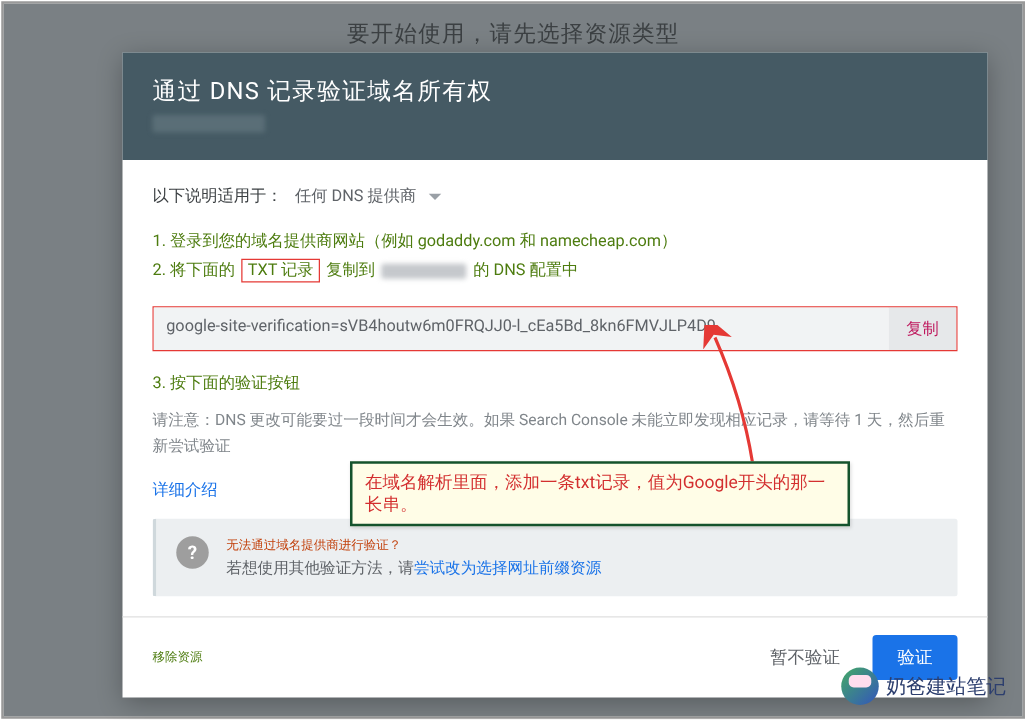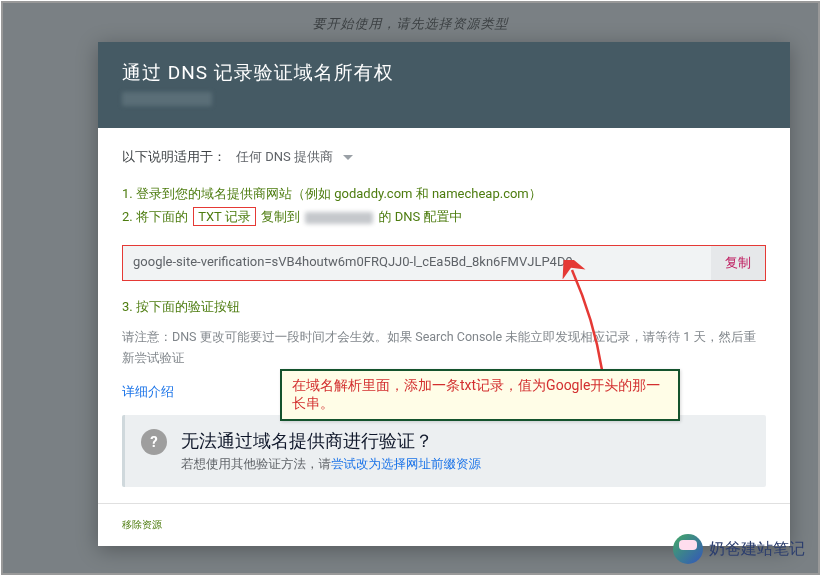--- a/index.html
+++ b/index.html
@@ -20,23 +20,22 @@
       position: absolute;
       top: 3px; left: 3px; right: 3px; bottom: 3px;
       background: #7a8084;
     }
     .backdrop-text {
       position: absolute;
       top: 12px;
       left: 0; right: 0;
       text-align: center;
       color: #3c4043;
-      font-size: 13px;
+      font-size: 18px;
       letter-spacing: 1px;
-      font-style: italic;
     }
     .dialog {
       position: absolute;
       top: 42px;
       left: 98px;
       width: 692px;
       background: #fff;
       box-shadow: 0 4px 20px rgba(0,0,0,0.3);
     }
     .dialog-header {
@@ -151,21 +150,21 @@
       border-radius: 50%;
       background: #9e9e9e;
       color: #fff;
       display: flex;
       align-items: center;
       justify-content: center;
       font-size: 15px;
       font-weight: bold;
       flex-shrink: 0;
     }
-    .warn-title { font-weight: 500; font-size: 18px; color: #0f172a; }
+    .warn-title { font-weight: 500; font-size: 10px; color: #c2410c; }
     .warn-sub { font-size: 12.5px; color: #5f6368; margin-top: 3px; }
     .warn-link { color: #1a73e8; }
     .dialog-footer {
       border-top: 1px solid #e0e0e0;
       padding: 14px 24px;
       display: flex;
       justify-content: space-between;
       align-items: center;
     }
     .remove-link {
@@ -287,20 +286,24 @@
         <div class="warn-title">无法通过域名提供商进行验证？</div>
         <div class="warn-sub">
           <span>若想使用其他验证方法，请</span><a class="warn-link">尝试改为选择网址前缀资源</a>
         </div>
       </div>
     </div>
   </div>
 
   <div class="dialog-footer">
     <span class="remove-link">移除资源</span>
+    <div class="footer-right">
+      <button class="skip-btn">暂不验证</button>
+      <button class="verify-btn">验证</button>
+    </div>
   </div>
 </div>
 
 <svg class="arrow-svg" viewBox="0 0 90 120">
   <defs>
     <marker id="ah" markerWidth="12" markerHeight="12" refX="2" refY="5" orient="auto">
       <path d="M0,0 L10,5 L0,10 L3,5 Z" fill="#e53935"></path>
     </marker>
   </defs>
   <path d="M 60 110 Q 52 60 30 10" stroke="#e53935" stroke-width="2.5" fill="none" marker-end="url(#ah)"></path>

